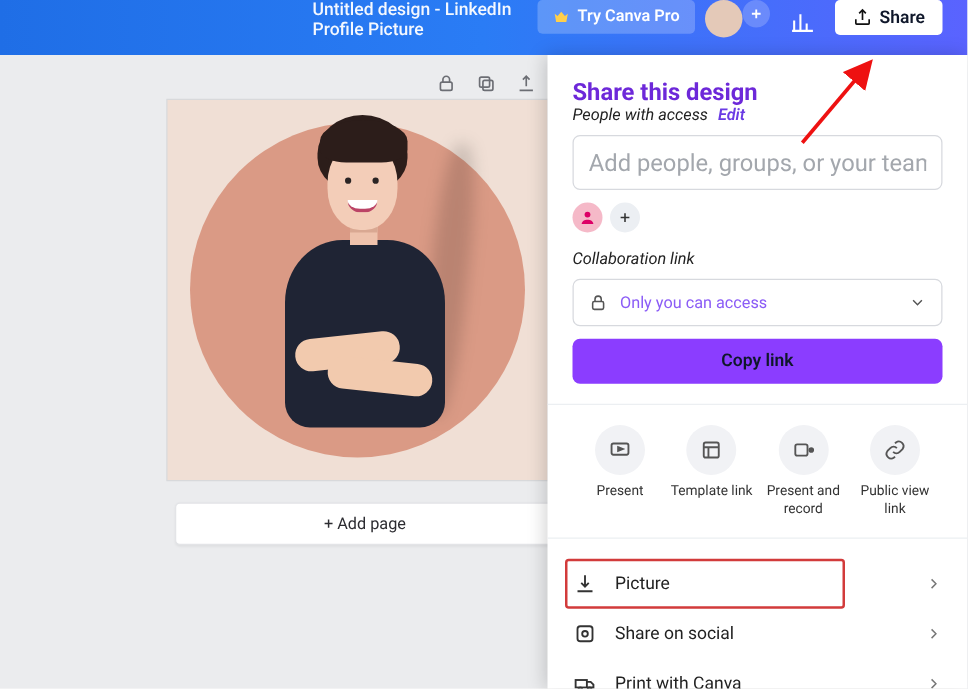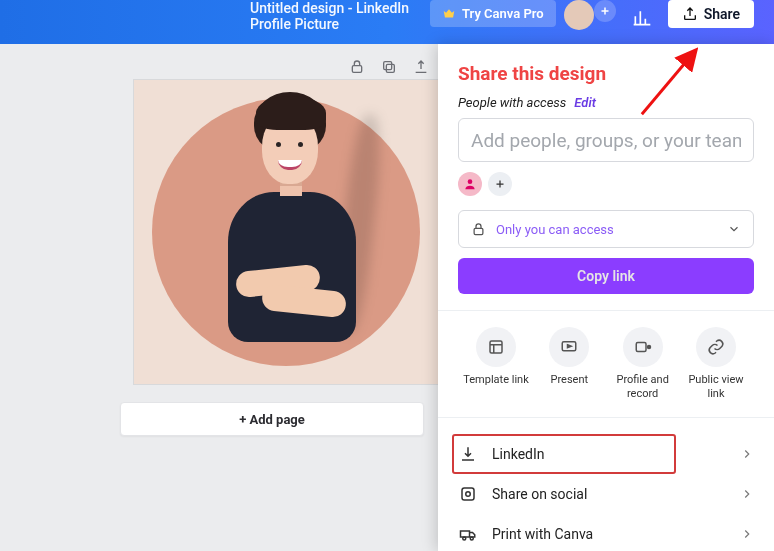--- a/index.html
+++ b/index.html
@@ -71,58 +71,57 @@
     background:#fff;
   }
   .p-eye { position:absolute; width:5px;height:5px;background:#2a2424;border-radius:50%; top:56px;}
   .p-eye.l{left:82px;} .p-eye.r{left:104px;}
   .p-shadow {
     position:absolute; left:150px; top:28px; width:30px; height:220px;
     background: rgba(0,0,0,0.15); filter: blur(6px); transform: rotate(6deg); border-radius:40%;
   }
 
   .add-page-bar {
-    position:absolute; left:120px; top:356px; width:304px; height:34px;
+    position:absolute; left:140px; top:356px; width:304px; height:34px;
     background:#fff; border:1px solid #e3e4e7; border-radius:4px;
     display:flex;align-items:center;justify-content:center;
     font-size:13px; color:#2c2c31; cursor:pointer;
     box-shadow: 0 1px 2px rgba(0,0,0,0.05);
     top: 356px;
-    font-weight: bold;
   }
 
   
   .share-panel {
     position:absolute; top:0; right:0; width:336px; height:507px; background:#fff;
     box-shadow: -2px 0 14px rgba(0,0,0,0.18);
     padding: 18px 20px 8px 20px;
     overflow:hidden;
   }
-  .share-title { font-size:19px; font-weight:700; color:#ef4444; margin-bottom:10px;}
+  .share-title { font-size:19px; font-weight:700; color:#6d28d9; margin-bottom:0;}
   .row-label { font-size:13px; color:#222; margin-bottom:8px; display:flex; gap:8px;font-style:italic;}
   .edit-link { color:#6a3be4; font-weight:600; cursor:pointer;}
   .input {
     width:100%; height:44px; border:1px solid #d7d9de; border-radius:6px; padding:0 12px;
     font-size:19px; color:#333;
   }
   .input::placeholder{color:#a3a7ad;}
   .avatar-row { display:flex; gap:6px; margin-top:10px; margin-bottom:14px; align-items:center;}
   .avatar-small { width:24px;height:24px;border-radius:50%; background:#f5b9c8; display:flex;align-items:center;justify-content:center;font-size:12px;}
   .add-chip { width:24px;height:24px;border-radius:50%; background:#eceff3; display:flex;align-items:center;justify-content:center;cursor:pointer;font-size:14px;color:#333;}
 
   .select {
     width:100%; height:38px; border:1px solid #d7d9de; border-radius:6px; padding:0 12px;
     font-size:13px; color:#8b5cf6; display:flex; align-items:center; gap:10px; cursor:pointer; background:#fff;
     justify-content: flex-start; position:relative;
   }
   .select .chev { position:absolute; right:12px; }
 
   .copy-btn {
     margin-top:10px; width:100%; height:36px; border:none; border-radius:6px;
-    background:#8b3dff; color:#e5e5e5; font-weight:600; font-size:14px; cursor:pointer;
+    background:#8b3dff; color:#0f172a; font-weight:600; font-size:14px; cursor:pointer;
   }
 
   .divider { height:1px; background:#eceff2; margin:16px -20px; }
 
   .tile-row { display:flex; justify-content:space-between; padding:0 2px;}
   .tile { width:72px; display:flex; flex-direction:column; align-items:center; gap:6px; cursor:pointer;}
   .tile .circ { width:40px;height:40px;border-radius:50%; background:#f1f2f5; display:flex;align-items:center;justify-content:center;}
   .tile .lbl { font-size:11px; color:#333; text-align:center; line-height:1.25;}
 
   .list { margin-top:4px;}
@@ -248,20 +247,21 @@
             <path d="M4 21c0-4 4-6 8-6s8 2 8 6"></path>
           </svg>
       </span>
       <span class="add-chip">
         <svg width="12" height="12" viewBox="0 0 24 24" fill="none" stroke="#333" stroke-width="2.5">
             <path d="M12 5v14M5 12h14"></path>
           </svg>
       </span>
     </div>
 
+    <div class="row-label">Collaboration link</div>
 
     <div class="select">
       <span>
         <svg width="15" height="15" viewBox="0 0 24 24" fill="none" stroke="#555" stroke-width="2">
             <rect x="5" y="10" width="14" height="10" rx="2"></rect>
             <path d="M8 10V7a4 4 0 118 0v3"></path>
           </svg>
       </span>
       <span>Only you can access</span>
       <span class="chev">
@@ -273,48 +273,48 @@
 
     <button class="copy-btn">Copy link</button>
 
     <div class="divider"></div>
 
     <div class="tile-row">
       <div class="tile">
         <div class="circ">
             <span>
               <svg width="18" height="18" viewBox="0 0 24 24" fill="none" stroke="#555" stroke-width="2">
-                <rect x="4" y="4" width="16" height="16" rx="2"></rect>
-                <path d="M4 9h16M9 9v11"></path>
+                <rect x="3" y="5" width="18" height="12" rx="2"></rect>
+                <path d="M10 9l5 2-5 2z" fill="#555"></path>
               </svg>
             </span>
           </div>
-        <div class="lbl">Template link</div>
+        <div class="lbl">Present</div>
       </div>
       <div class="tile">
         <div class="circ">
             <span>
               <svg width="18" height="18" viewBox="0 0 24 24" fill="none" stroke="#555" stroke-width="2">
-                <rect x="3" y="5" width="18" height="12" rx="2"></rect>
-                <path d="M10 9l5 2-5 2z" fill="#555"></path>
+                <rect x="4" y="4" width="16" height="16" rx="2"></rect>
+                <path d="M4 9h16M9 9v11"></path>
               </svg>
             </span>
           </div>
-        <div class="lbl">Present</div>
+        <div class="lbl">Template link</div>
       </div>
       <div class="tile">
         <div class="circ">
             <span>
               <svg width="18" height="18" viewBox="0 0 24 24" fill="none" stroke="#555" stroke-width="2">
                 <rect x="3" y="6" width="13" height="12" rx="2"></rect>
                 <circle cx="20" cy="12" r="2" fill="#555"></circle>
               </svg>
             </span>
           </div>
-        <div class="lbl">Profile and record</div>
+        <div class="lbl">Present and record</div>
       </div>
       <div class="tile">
         <div class="circ">
             <span>
               <svg width="18" height="18" viewBox="0 0 24 24" fill="none" stroke="#555" stroke-width="2">
                 <path d="M10 14a5 5 0 007 0l3-3a5 5 0 00-7-7l-1 1M14 10a5 5 0 00-7 0l-3 3a5 5 0 007 7l1-1"></path>
               </svg>
             </span>
           </div>
         <div class="lbl">Public view link</div>
@@ -324,21 +324,21 @@
     <div class="divider"></div>
 
     <div class="list">
       <div class="hl-row">
         <div class="list-item hl-download" style="flex:1;">
           <span class="licon">
               <svg width="18" height="18" viewBox="0 0 24 24" fill="none" stroke="#333" stroke-width="2">
                 <path d="M12 3v12M8 11l4 4 4-4M4 20h16"></path>
               </svg>
             </span>
-          <span>LinkedIn</span>
+          <span>Picture</span>
         </div>
         <span class="arrow">
             <svg width="14" height="14" viewBox="0 0 24 24" fill="none" stroke="#777" stroke-width="2">
               <path d="M9 6l6 6-6 6"></path>
             </svg>
           </span>
       </div>
 
       <div class="list-item">
         <span class="licon">

